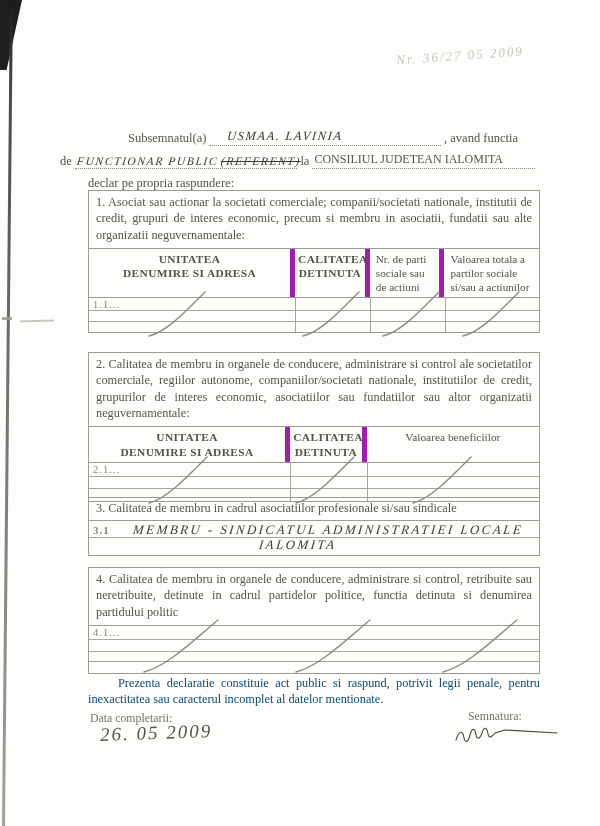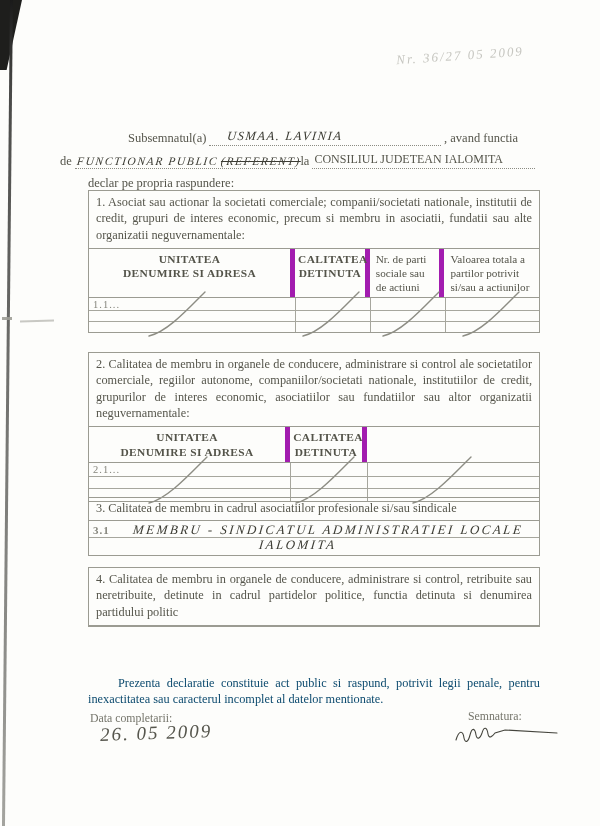--- a/index.html
+++ b/index.html
@@ -110,21 +110,21 @@
         <div>CALITATEA</div>
         <div>DETINUTA</div>
       </div>
       <div class="th sm t1c3 br">
         <div>Nr. de parti</div>
         <div>sociale sau</div>
         <div>de actiuni</div>
       </div>
       <div class="th sm t1c4">
         <div>Valoarea totala a</div>
-        <div>partilor potrivit</div>
+        <div>partilor sociale</div>
         <div>si/sau a actiunilor</div>
       </div>
     </div>
     <div class="trow" style="height:34px;">
       <span class="rowlabel">1.1...</span>
       <i class="hline" style="top:12px;"></i>
       <i class="hline" style="top:23px;"></i>
       <i class="vline" style="left:206px;"></i>
       <i class="vline" style="left:281px;"></i>
       <i class="vline" style="left:356px;"></i>
@@ -147,20 +147,23 @@
     <div class="par bb">2. Calitatea de membru in organele de conducere, administrare si control ale societatilor comerciale, regiilor autonome, companiilor/societati nationale, institutiilor de credit, grupurilor de interes economic, asociatiilor sau fundatiilor sau altor organizatii neguvernamentale:</div>
     <div class="thead bb">
       <div class="th caps t2c1 br">
         <div>UNITATEA</div>
         <div>DENUMIRE SI ADRESA</div>
       </div>
       <div class="th caps t2c2 br">
         <div>CALITATEA</div>
         <div>DETINUTA</div>
       </div>
+      <div class="th t2c3">
+        <div>Valoarea beneficiilor</div>
+      </div>
     </div>
     <div class="trow" style="height:38px;">
       <span class="rowlabel">2.1...</span>
       <i class="hline" style="top:13px;"></i>
       <i class="hline" style="top:25px;"></i>
       <i class="vline" style="left:201px;"></i>
       <i class="vline" style="left:278px;"></i>
       <svg class="slash" style="left:58px;" width="62" height="50">
           <path d="M2,48 C20,44 42,20 60,2"></path>
         </svg>
@@ -178,20 +181,35 @@
     <div class="sec3-row">
       <span class="rowlabel" style="font-size:11px;top:3px;font-weight:bold;">3.1</span>
       <i class="hline" style="top:16px;"></i>
       <span class="hand entry1">MEMBRU - SINDICATUL ADMINISTRATIEI LOCALE</span>
       <span class="hand entry2">IALOMITA</span>
     </div>
   </div>
 
   <div class="box" style="top:567px;">
     <div class="par bb">4. Calitatea de membru in organele de conducere, administrare si control, retribuite sau neretribuite, detinute in cadrul partidelor politice, functia detinuta si denumirea partidului politic</div>
+    <div class="trow" style="height:47px;">
+      <span class="rowlabel">4.1...</span>
+      <i class="hline" style="top:13px;"></i>
+      <i class="hline" style="top:25px;"></i>
+      <i class="hline" style="top:35px;"></i>
+      <svg class="slash" style="left:53px;" width="78" height="56">
+          <path d="M2,54 C26,48 54,20 76,2"></path>
+        </svg>
+      <svg class="slash" style="left:205px;" width="78" height="56">
+          <path d="M2,54 C26,48 54,20 76,2"></path>
+        </svg>
+      <svg class="slash" style="left:352px;" width="78" height="56">
+          <path d="M2,54 C26,48 54,20 76,2"></path>
+        </svg>
+    </div>
   </div>
 
   <div class="closing">Prezenta declaratie constituie act public si raspund, potrivit legii penale, pentru inexactitatea sau caracterul incomplet al datelor mentionate.</div>
 
   <div class="datelabel">Data completarii:</div>
   <div class="dateval">26. 05 2009</div>
   <div class="siglabel">Semnatura:</div>
   <svg class="sig" width="120" height="34">
     <path d="M8,24 c3,-10 7,-10 8,-2 c1,5 4,5 6,-3 c2,-8 5,-7 6,0 c1,5 4,4 6,-2 c2,-7 5,-6 6,1 c1,5 4,3 7,-1 l10,-3 l52,3"></path>
   </svg>

